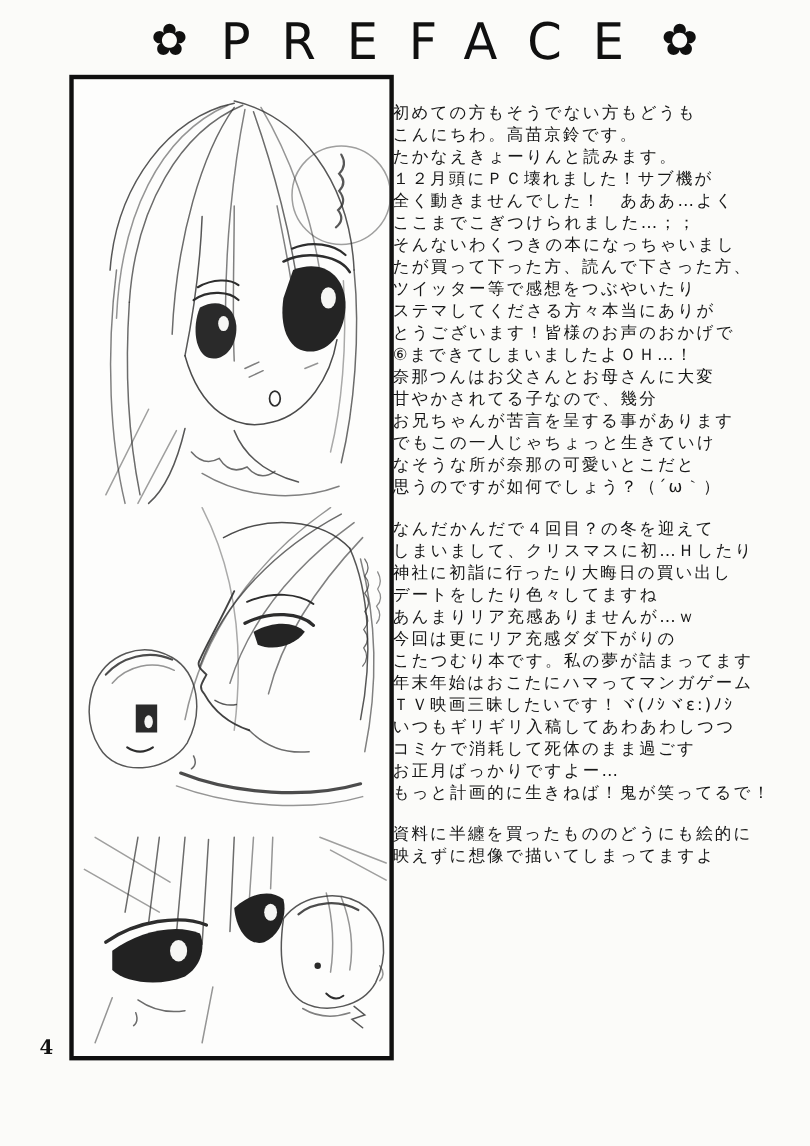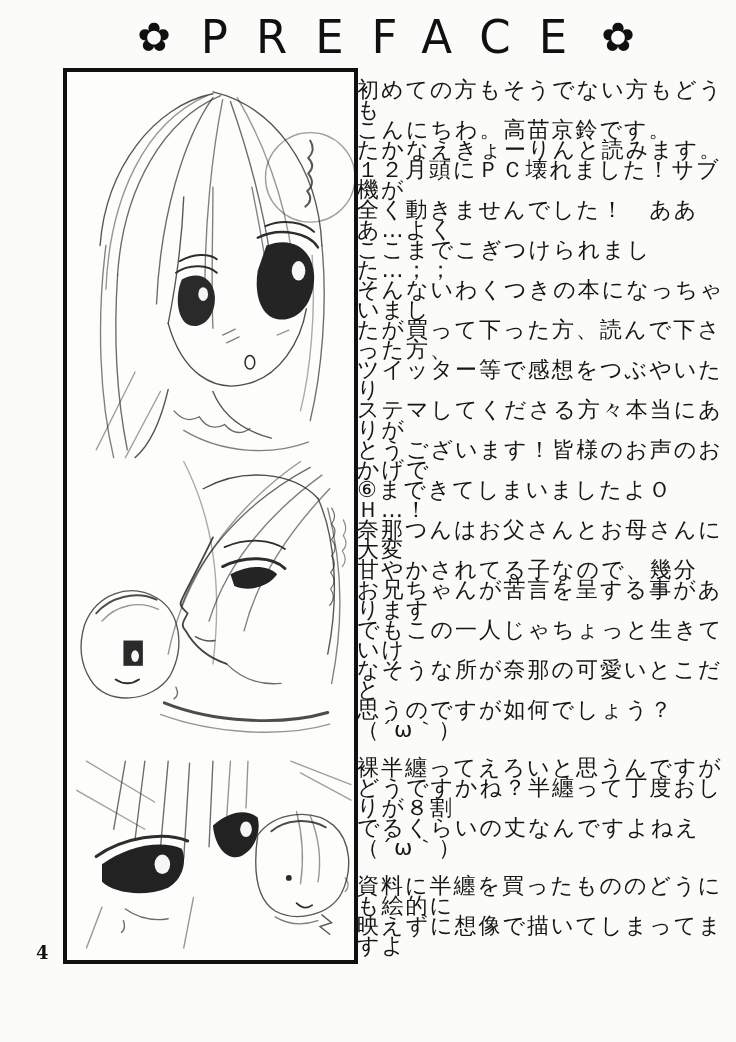--- a/index.html
+++ b/index.html
@@ -26,22 +26,22 @@
   }
   .frame svg{display:block;width:100%;height:100%;}
   .pagenum{
     position:absolute;left:36px;top:942px;
     font-family:"DejaVu Serif",serif;font-weight:bold;font-size:18px;color:#111;
   }
   .text-col{
     position:absolute;left:357px;top:80px;width:372px;
   }
   .text-col p{
-    margin:0 0 18px 0;
-    font-size:22px;line-height:20px;letter-spacing:2px;
+    margin:12px 0 18px 0;
+    font-size:15px;line-height:20px;letter-spacing:2px;
     white-space:pre-line;
     color:#161616;
   }
 </style>
 </head>
 <body>
 
 <header class="title">
   <span class="flower">✿</span>
   <span class="title-text">PREFACE</span>
@@ -167,19 +167,29 @@
 ツイッター等で感想をつぶやいたり
 ステマしてくださる方々本当にありが
 とうございます！皆様のお声のおかげで
 ⑥まできてしまいましたよＯＨ…！
 奈那つんはお父さんとお母さんに大変
 甘やかされてる子なので、幾分
 お兄ちゃんが苦言を呈する事があります
 でもこの一人じゃちょっと生きていけ
 なそうな所が奈那の可愛いとこだと
 思うのですが如何でしょう？（´ω｀）</p>
-  <p>裸半纏ってえろいと思うんですが
-どうですかね？半纏って丁度おしりが８割
-でるくらいの丈なんですよねえ（´ω｀）</p>
+  <p>なんだかんだで４回目？の冬を迎えて
+しまいまして、クリスマスに初…Ｈしたり
+神社に初詣に行ったり大晦日の買い出し
+デートをしたり色々してますね
+あんまりリア充感ありませんが…ｗ
+今回は更にリア充感ダダ下がりの
+こたつむり本です。私の夢が詰まってます
+年末年始はおこたにハマってマンガゲーム
+ＴＶ映画三昧したいです！ヾ(ﾉｼヾε:)ﾉｼ
+いつもギリギリ入稿してあわあわしつつ
+コミケで消耗して死体のまま過ごす
+お正月ばっかりですよー…
+もっと計画的に生きねば！鬼が笑ってるで！</p>
   <p>資料に半纏を買ったもののどうにも絵的に
 映えずに想像で描いてしまってますよ</p>
 
 </main>
 
 </body></html>

